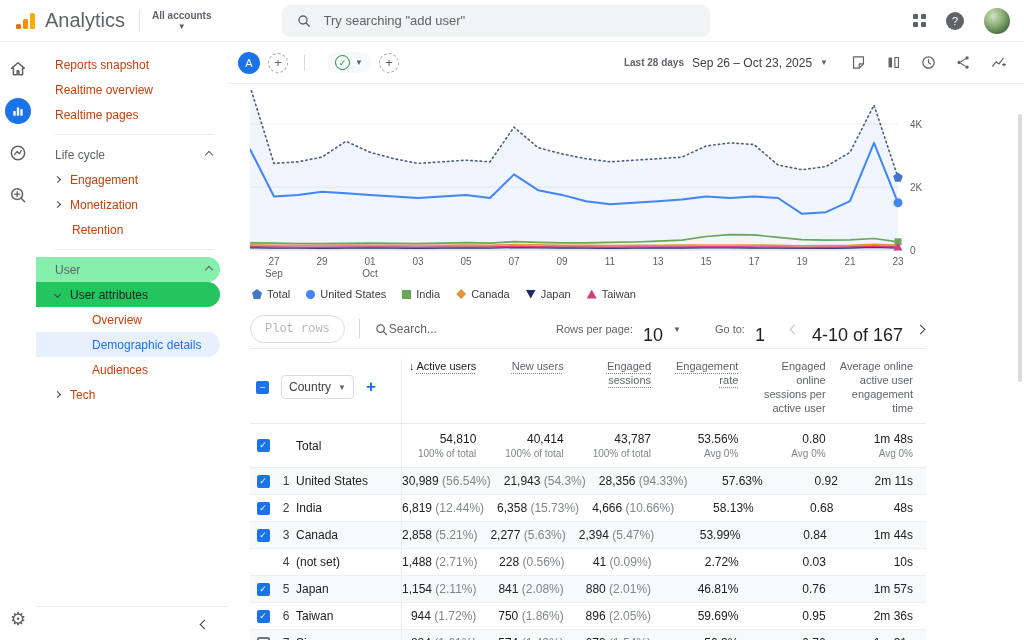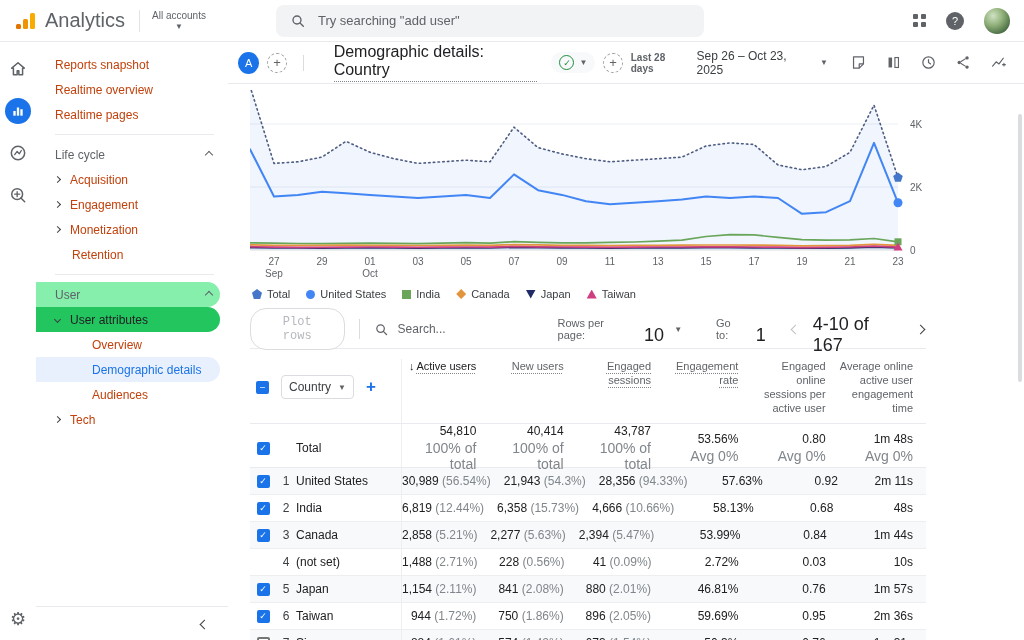--- a/index.html
+++ b/index.html
@@ -9,21 +9,21 @@
 
   
   .appbar { height:42px; flex:0 0 42px; display:flex; align-items:center; padding:0 14px 0 16px; border-bottom:1px solid #e8eaed; }
   .ga-logo { display:inline-flex; align-items:flex-end; gap:2px; margin-right:10px; }
   .ga-logo i { display:block; border-radius:1.5px; }
   .ga-logo .b1 { width:5px; height:5px; background:#e37400; }
   .ga-logo .b2 { width:5px; height:10px; background:#f09300; }
   .ga-logo .b3 { width:5px; height:16px; background:#f9ab00; }
   .brand { font-size:20px; color:#5f6368; margin-right:14px; }
   .vdiv { width:1px; height:22px; background:#e0e3e7; margin-right:12px; }
-  .accounts { display:flex; flex-direction:column; align-items:center; font-size:10px; color:#5f6368; cursor:pointer; line-height:11px; }
+  .accounts { display:flex; flex-direction:column; align-items:center; font-size:10px; color:#5f6368; cursor:pointer; line-height:11px;font-weight:bold; }
   .accounts .caret { font-size:8px; color:#5f6368; }
   .searchbar { margin-left:70px; width:428px; height:32px; background:#f1f3f4; border-radius:8px; display:flex; align-items:center; padding:0 14px; gap:12px; }
   .searchbar input { border:none; outline:none; background:transparent; font-size:13px; width:320px; color:#202124; font-family:inherit; }
   .searchbar input::placeholder { color:#5f6368; }
   .appbar-right { margin-left:auto; display:flex; align-items:center; gap:20px; }
   .grid-icon { display:grid; grid-template-columns:5px 5px; grid-gap:3px; }
   .grid-icon b { width:5px; height:5px; background:#5f6368; border-radius:1px; }
   .help-icon { width:18px; height:18px; border-radius:50%; background:#5f6368; color:#fff; font-size:11px; display:flex; align-items:center; justify-content:center; }
   .avatar { width:26px; height:26px; border-radius:50%; background:radial-gradient(circle at 35% 30%, #cfe3c2 0%, #8fae78 40%, #4c7046 75%, #2f4e33 100%); }
 
@@ -79,21 +79,21 @@
   .mk.circle { border-radius:50%; }
   .mk.pentagon { clip-path:polygon(50% 0,100% 38%,82% 100%,18% 100%,0 38%); width:10px; height:10px; }
   .mk.diamond { clip-path:polygon(50% 0,100% 50%,50% 100%,0 50%); width:10px; height:10px; }
   .mk.tri-up { clip-path:polygon(50% 0,100% 100%,0 100%); width:10px; height:9px; }
   .mk.tri-down { clip-path:polygon(0 0,100% 0,50% 100%); width:10px; height:9px; }
 
   
   .ttoolbar { width:676px; height:34px; display:flex; align-items:center; }
   .plot-rows { border:1px solid #dadce0; border-radius:16px; background:#fff; color:#b4b8bc; font-size:12px; padding:6px 14px; font-family:Liberation Mono, monospace; }
   .tb-div { width:1px; height:20px; background:#dadce0; margin:0 14px; }
-  .tsearch { display:flex; align-items:center; gap:9px; }
+  .tsearch { display:flex; align-items:center; }
   .tsearch input { border:none; outline:none; font-size:12px; width:160px; color:#202124; font-family:inherit; }
   .tsearch input::placeholder { color:#5f6368; }
   .tb-right { margin-left:auto; display:flex; align-items:center; gap:10px; font-size:11px; color:#5f6368; }
   .tb-val { font-size:18px; color:#202124;margin-top:12px; }
   .pager { display:flex; align-items:center; gap:12px; margin-left:14px; }
   .pg-chev { padding:2px; }
   .pg-chev.disabled .chev { border-color:#bdc1c6; }
 
   
   .dtable { width:676px; margin-top:2px; font-size:12px; }
@@ -105,21 +105,21 @@
   .hcell { text-align:right; padding-right:13px; font-size:11px; color:#5f6368; line-height:14px; }
   .hcell .lbl.u { text-decoration:underline dotted #80868b; text-underline-offset:3px; }
   .hcell.sorted { color:#202124; }
   .sort-arrow { font-size:11px; margin-right:2px; }
   .cb { width:13px; height:13px; border:2px solid #747775; border-radius:2px; background:#fff; display:flex; align-items:center; justify-content:center; font-size:9px; line-height:9px; color:#fff; }
   .cb.checked, .cb.ind { background:#1a73e8; border-color:#1a73e8; }
   .cb-cell { display:flex; justify-content:center; align-items:center; }
   .totalrow { height:44px; align-items:center; border-bottom:1px solid #e8eaed; }
   .totalrow .dim { align-self:stretch; display:flex; align-items:center; border-right:1px solid #eceef0; }
   .mcell { text-align:right; padding-right:13px; }
-  .mcell .sub { display:block; font-size:14px; color:#80868b; margin-top:2px; }
+  .mcell .sub { display:block; font-size:10px; color:#80868b; margin-top:2px; }
   .trow { height:27px; align-items:center; border-bottom:1px solid #eceef0; }
   .trow.odd { background:#f8f9fa; }
   .trow .idx { color:#3c4043; text-align:center; }
   .trow .dim { align-self:stretch; display:flex; align-items:center; border-right:1px solid #eceef0; color:#202124; }
   .cell.m { text-align:right; padding-right:13px; white-space:nowrap; }
   .cell.m .v { color:#202124; }
   .cell.m .p { color:#80868b; }
 
   .scroll-thumb { position:absolute; right:2px; top:114px; width:4px; height:268px; background:#dadce0; border-radius:2px; }
 </style>
@@ -195,24 +195,20 @@
       <div class="sb-item">Realtime overview</div>
       <div class="sb-item">Realtime pages</div>
       <div class="sb-divider"></div>
 
       <div class="sb-header">
         <span>Life cycle</span>
         <span class="chev up"></span>
       </div>
       <div class="sb-item sb-arrow-item">
         <span class="chev right"></span>
-        <span>Acquisition</span>
-      </div>
-      <div class="sb-item sb-arrow-item">
-        <span class="chev right"></span>
         <span>Engagement</span>
       </div>
       <div class="sb-item sb-arrow-item">
         <span class="chev right"></span>
         <span>Monetization</span>
       </div>
       <div class="sb-item sb-plain">Retention</div>
       <div class="sb-divider"></div>
 
       <div class="sb-header banded">
@@ -234,21 +230,20 @@
       <div class="sb-footer">
         <span class="pg-chev"><span class="chev left"></span></span>
       </div>
     </aside>
 
     <main class="content">
       <div class="rheader">
         <span class="circle-a">A</span>
         <span class="dashed-add">+</span>
         <span class="hdiv"></span>
-        <span class="rtitle">Demographic details: Country</span>
         <span class="check-pill">
           <span class="check-circ">✓</span>
           <span class="tiny-caret">▼</span>
         </span>
         <span class="dashed-add">+</span>
         <div class="dateblock">
           <span class="date-preset">Last 28 days</span>
           <span class="date-range">Sep 26 – Oct 23, 2025</span>
           <span class="tiny-caret">▼</span>
         </div>

